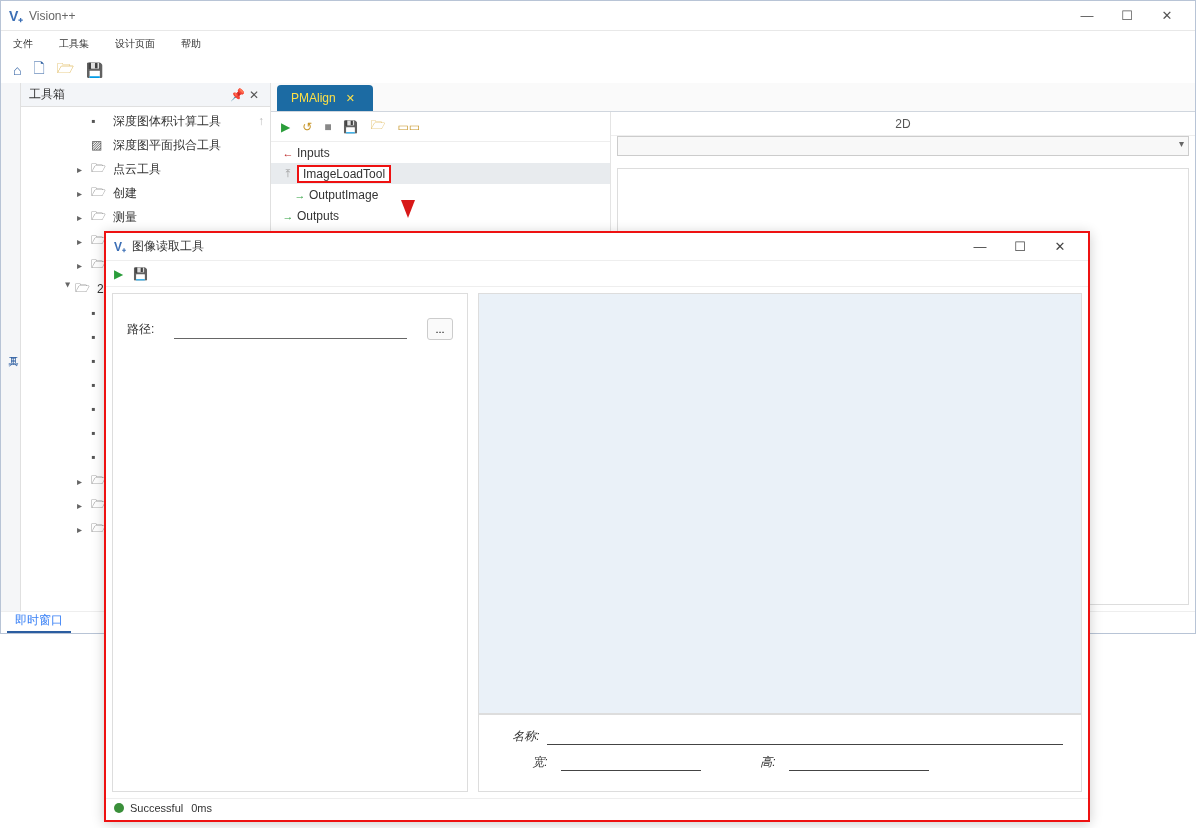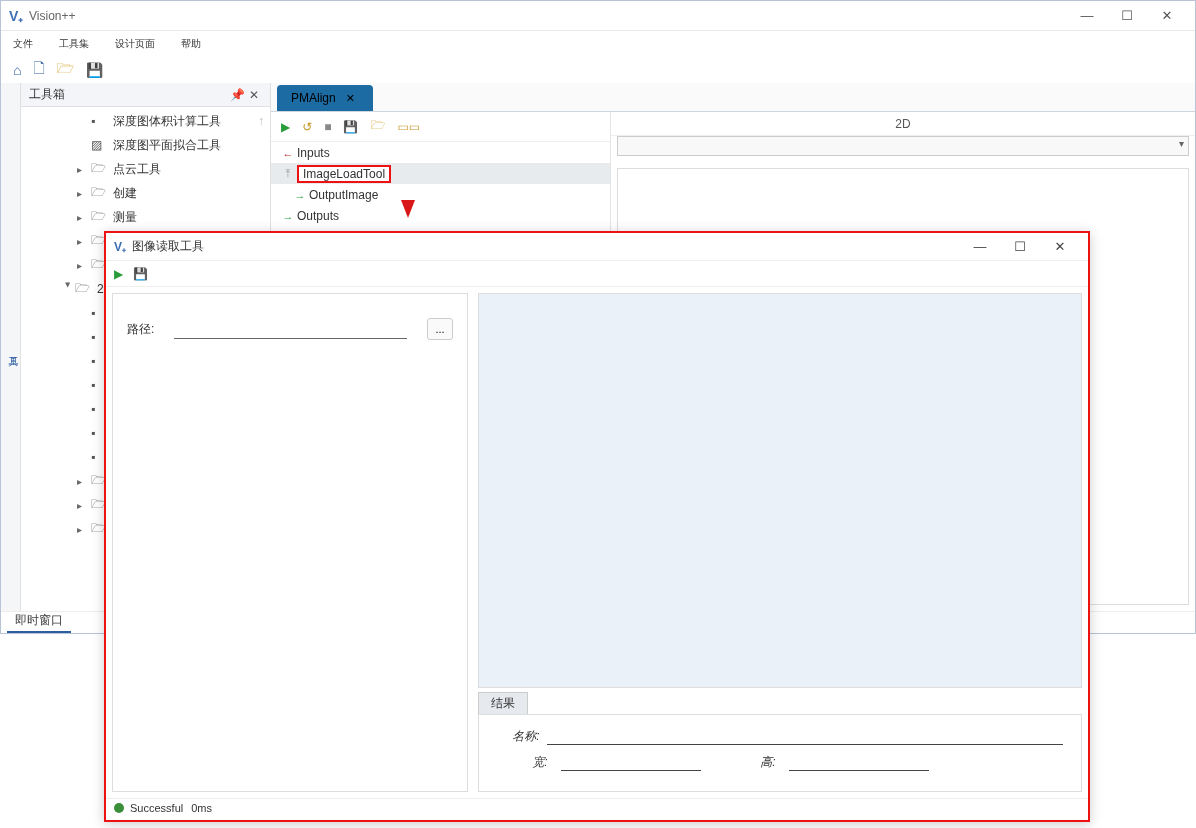--- a/index.html
+++ b/index.html
@@ -29,21 +29,21 @@
 .tree { flex: 1; overflow: hidden; font-size: 12px; padding-top: 2px; }
 .tree-row { height: 24px; display: flex; align-items: center; padding-left: 56px; white-space: nowrap; cursor: pointer; }
 .tree-row.indent1 { padding-left: 70px; }
 .tree-row.root { padding-left: 40px; }
 .tree-row .arr { width: 14px; color: #666; font-size: 10px; }
 .tree-row .ficon { width: 16px; margin-right: 6px; color: #555; }
 .tree-row .up { margin-left: auto; margin-right: 6px; color: #bbb; }
 
 .center { flex: 1; display: flex; flex-direction: column; background: #fafafa; }
 .tabstrip { height: 28px; display: flex; align-items: flex-end; padding-left: 6px; }
-.tab { background: #1c6ba3; color: #000000; height: 26px; padding: 0 18px 0 14px; border-radius: 4px 4px 0 0; display: flex; align-items: center; font-size: 12px; position: relative; }
+.tab { background: #1c6ba3; color: #fde047; height: 26px; padding: 0 18px 0 14px; border-radius: 4px 4px 0 0; display: flex; align-items: center; font-size: 12px; position: relative; }
 .tab .x { margin-left: 10px; font-size: 11px; }
 .center-inner { flex: 1; background: #fff; border-top: 1px solid #d0d6de; display: flex; }
 .nodes-col { width: 340px; border-right: 1px solid #e4e4e4; }
 .node-toolbar { height: 30px; display: flex; align-items: center; padding: 0 10px; gap: 12px; border-bottom: 1px solid #eee; }
 .node-toolbar .play { color: #2a9d3a; }
 .node-toolbar .undo { color: #c69426; }
 .node-toolbar .stop { color: #888; }
 .node-toolbar .folder { color: #d6a42c; }
 .node-toolbar .disk { color: #1e62a8; }
 .nodes-list { }
@@ -55,21 +55,21 @@
 .node-row.hl .txt { border: 2px solid #e11; padding: 0 4px; background: #fff; }
 .annot-arrow { position: absolute; width: 0; height: 0; border-left: 7px solid transparent; border-right: 7px solid transparent; border-top: 18px solid #d81818; }
 
 .viewport { flex: 1; display: flex; flex-direction: column; }
 .vp-hdr { height: 24px; display: flex; align-items: center; justify-content: center; font-size: 12px; color: #555; border-bottom: 1px solid #eee; }
 .vp-body { flex: 1; background: #fff; border: 1px solid #ddd; margin: 6px; }
 .vp-dd { margin: 0 6px 6px 6px; height: 20px; border: 1px solid #ccc; background: #f8f8f8; position: relative; }
 .vp-dd::after { content: "▾"; position: absolute; right: 4px; top: 1px; color: #666; font-size: 10px; }
 
 .statusbar { height: 22px; background: #fff; border-top: 1px solid #eee; display: flex; align-items: flex-end; padding: 0 6px; }
-.statusbar .stab { padding: 2px 8px; color: #404040; font-size: 12px; border-bottom: 2px solid #2b5da0; margin-right: 4px; }
+.statusbar .stab { padding: 2px 8px; color: #3b82f6; font-size: 12px; border-bottom: 2px solid #2b5da0; margin-right: 4px; }
 
 
 .dialog { position: absolute; left: 104px; top: 231px; width: 986px; height: 591px; border: 2px solid #e11; background: #fff; box-shadow: 0 2px 12px rgba(0,0,0,.2); }
 .dlg-title { height: 28px; display: flex; align-items: center; padding: 0 8px; border-bottom: 1px solid #eee; }
 .dlg-title .logo { color: #3c6fb5; font-weight: bold; margin-right: 6px; }
 .dlg-ctrl { margin-left: auto; display: flex; }
 .dlg-ctrl div { width: 40px; text-align: center; cursor: pointer; font-size: 13px; color: #444; }
 .dlg-toolbar { height: 26px; display: flex; align-items: center; padding: 0 8px; gap: 10px; border-bottom: 1px solid #eee; }
 .dlg-toolbar .play { color: #2a9d3a; }
 .dlg-toolbar .disk { color: #1e62a8; }
@@ -271,23 +271,20 @@
   <div class="dlg-body">
     <div class="dlg-left">
       <div class="path-row">
         <label>路径:</label>
         <input class="path-in" type="text" style="">
         <button class="path-btn">...</button>
       </div>
     </div>
     <div class="dlg-right">
       <div class="preview"></div>
-      <div class="restabs">
-        <div class="restab">结果</div>
-      </div>
       <div class="result-panel">
         <div class="row">
           <span class="lab" style="margin-left:14px">名称:</span>
           <span class="fld"></span>
         </div>
         <div class="row">
           <span class="lab" style="margin-left:28px">宽:</span>
           <span class="fld" style="max-width:140px"></span>
           <span style="width:40px"></span>
           <span class="lab">高:</span>

